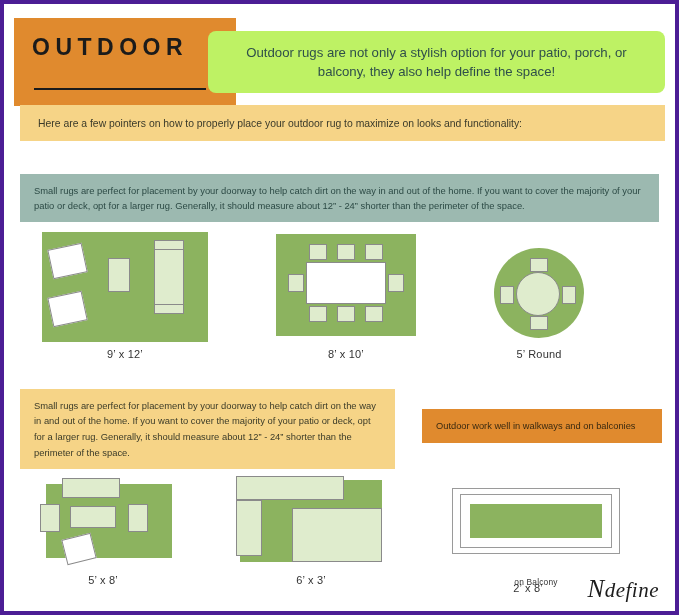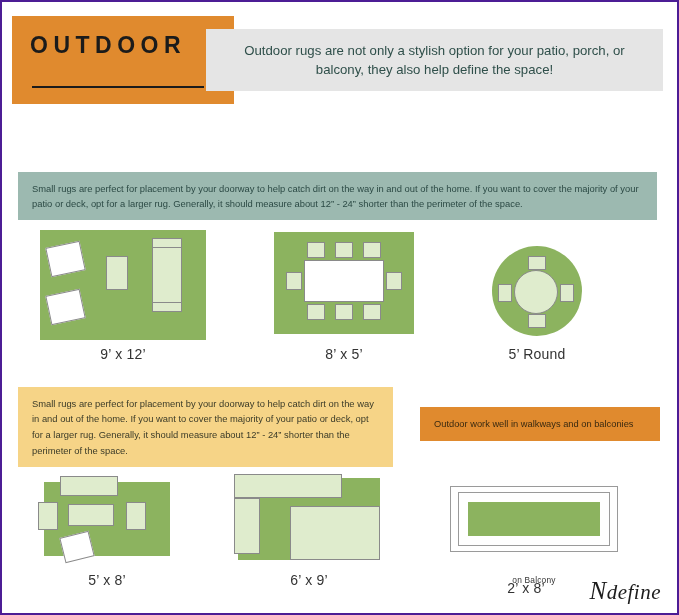--- a/index.html
+++ b/index.html
@@ -12,21 +12,21 @@
     background: #ffffff;
     font-family: "Liberation Sans", sans-serif;
     overflow: hidden;
   }
   .page {
     position: relative;
     width: 679px;
     height: 615px;
     background: #ffffff;
     box-sizing: border-box;
-    border: 2px solid #4c1d95;
+    border: 4px solid #4c1d95;
   }
 
   
   .title-block {
     position: absolute;
     left: 10px;
     top: 14px;
     width: 222px;
     height: 88px;
     background: #e08a2e;
@@ -57,24 +57,25 @@
     height: 2px;
     background: #1b1b1b;
   }
 
   .intro-teal {
     position: absolute;
     left: 204px;
     top: 27px;
     width: 457px;
     height: 62px;
-    background: #e5e5e5;
+    background: #bef264;
     display: flex;
     align-items: center;
     justify-content: center;
+    border-radius: 8px;
   }
   .intro-teal p {
     margin: 0;
     text-align: center;
     font-size: 13.2px;
     line-height: 1.45;
     color: #2f4f4a;
     width: 410px;
   }
 
@@ -146,21 +147,21 @@
   .furn-round {
     position: absolute;
     background: #dfeccd;
     border: 1.2px solid #8a8a8a;
     border-radius: 50%;
     box-sizing: border-box;
   }
 
   .caption {
     position: absolute;
-    font-size: 14px;
+    font-size: 11px;
     color: #333333;
     text-align: center;
     letter-spacing: 0.2px;
   }
 
   
   .band-yellow2 {
     position: absolute;
     left: 16px;
     top: 385px;
@@ -235,20 +236,23 @@
 
   <div class="title-block">
     <div class="title-main">OUTDOOR</div>
     <div class="title-rule"></div>
   </div>
 
   <div class="intro-teal">
     <p>Outdoor rugs are not only a stylish option for your patio, porch, or balcony, they also help define the space!</p>
   </div>
 
+  <div class="intro-yellow">
+    <p>Here are a few pointers on how to properly place your outdoor rug to maximize on looks and functionality:</p>
+  </div>
 
   <div class="band-teal">
     <p>Small rugs are perfect for placement by your doorway to help catch dirt on the way in and out of the home. If you want to cover the majority of your patio or deck, opt for a larger rug. Generally, it should measure about 12” - 24” shorter than the perimeter of the space.</p>
   </div>
 
   <div class="diagrams-1">
 
     <div>
       <div class="rug" style="left:38px; top:0px; width:166px; height:110px;"></div>
       <div class="furn-white" style="left:46px; top:14px; width:35px; height:30px; transform:rotate(-12deg);"></div>
@@ -264,21 +268,21 @@
       <div class="rug" style="left:272px; top:2px; width:140px; height:102px;"></div>
       <div class="furn-white" style="left:302px; top:30px; width:80px; height:42px;"></div>
       <div class="furn" style="left:305px; top:12px; width:18px; height:16px;"></div>
       <div class="furn" style="left:333px; top:12px; width:18px; height:16px;"></div>
       <div class="furn" style="left:361px; top:12px; width:18px; height:16px;"></div>
       <div class="furn" style="left:305px; top:74px; width:18px; height:16px;"></div>
       <div class="furn" style="left:333px; top:74px; width:18px; height:16px;"></div>
       <div class="furn" style="left:361px; top:74px; width:18px; height:16px;"></div>
       <div class="furn" style="left:284px; top:42px; width:16px; height:18px;"></div>
       <div class="furn" style="left:384px; top:42px; width:16px; height:18px;"></div>
-      <div class="caption" style="left:272px; top:116px; width:140px;">8’ x 5’</div>
+      <div class="caption" style="left:272px; top:116px; width:140px;">8’ x 10’</div>
     </div>
 
     <div>
       <div class="rug-circle" style="left:490px; top:16px; width:90px; height:90px;"></div>
       <div class="furn-round" style="left:512px; top:40px; width:44px; height:44px;"></div>
       <div class="furn" style="left:526px; top:26px; width:18px; height:14px;"></div>
       <div class="furn" style="left:526px; top:84px; width:18px; height:14px;"></div>
       <div class="furn" style="left:496px; top:54px; width:14px; height:18px;"></div>
       <div class="furn" style="left:558px; top:54px; width:14px; height:18px;"></div>
       <div class="caption" style="left:490px; top:116px; width:90px;">5’ Round</div>
@@ -296,29 +300,29 @@
 
   <div class="diagrams-2">
 
     <div>
       <div class="rug" style="left:42px; top:10px; width:126px; height:74px;"></div>
       <div class="furn" style="left:58px; top:4px; width:58px; height:20px;"></div>
       <div class="furn" style="left:36px; top:30px; width:20px; height:28px;"></div>
       <div class="furn" style="left:124px; top:30px; width:20px; height:28px;"></div>
       <div class="furn" style="left:66px; top:32px; width:46px; height:22px;"></div>
       <div class="furn-white" style="left:60px; top:62px; width:30px; height:26px; transform:rotate(-14deg);"></div>
-      <div class="caption" style="left:42px; top:100px; width:126px;">5’ x 8’</div>
+      <div class="caption" style="left:36px; top:100px; width:126px;">5’ x 8’</div>
     </div>
 
     <div>
       <div class="rug" style="left:236px; top:6px; width:142px; height:82px;"></div>
       <div class="furn" style="left:232px; top:2px; width:108px; height:24px;"></div>
       <div class="furn" style="left:232px; top:26px; width:26px; height:56px;"></div>
       <div class="furn" style="left:288px; top:34px; width:90px; height:54px;"></div>
-      <div class="caption" style="left:236px; top:100px; width:142px;">6’ x 9’</div>
+      <div class="caption" style="left:236px; top:100px; width:142px;">6’ x 3’</div>
     </div>
 
     <div>
       <div class="balcony-frame" style="left:448px; top:14px; width:168px; height:66px;"></div>
       <div class="balcony-inner" style="left:456px; top:20px; width:152px; height:54px;"></div>
       <div class="rug" style="left:466px; top:30px; width:132px; height:34px;"></div>
       <div class="caption" style="left:440px; top:92px; width:168px;margin-top:16px;">2’ x 8’</div>
       <div class="caption" style="left:448px; top:103px; width:168px; font-size:8.4px;">on Balcony</div>
     </div>
 

